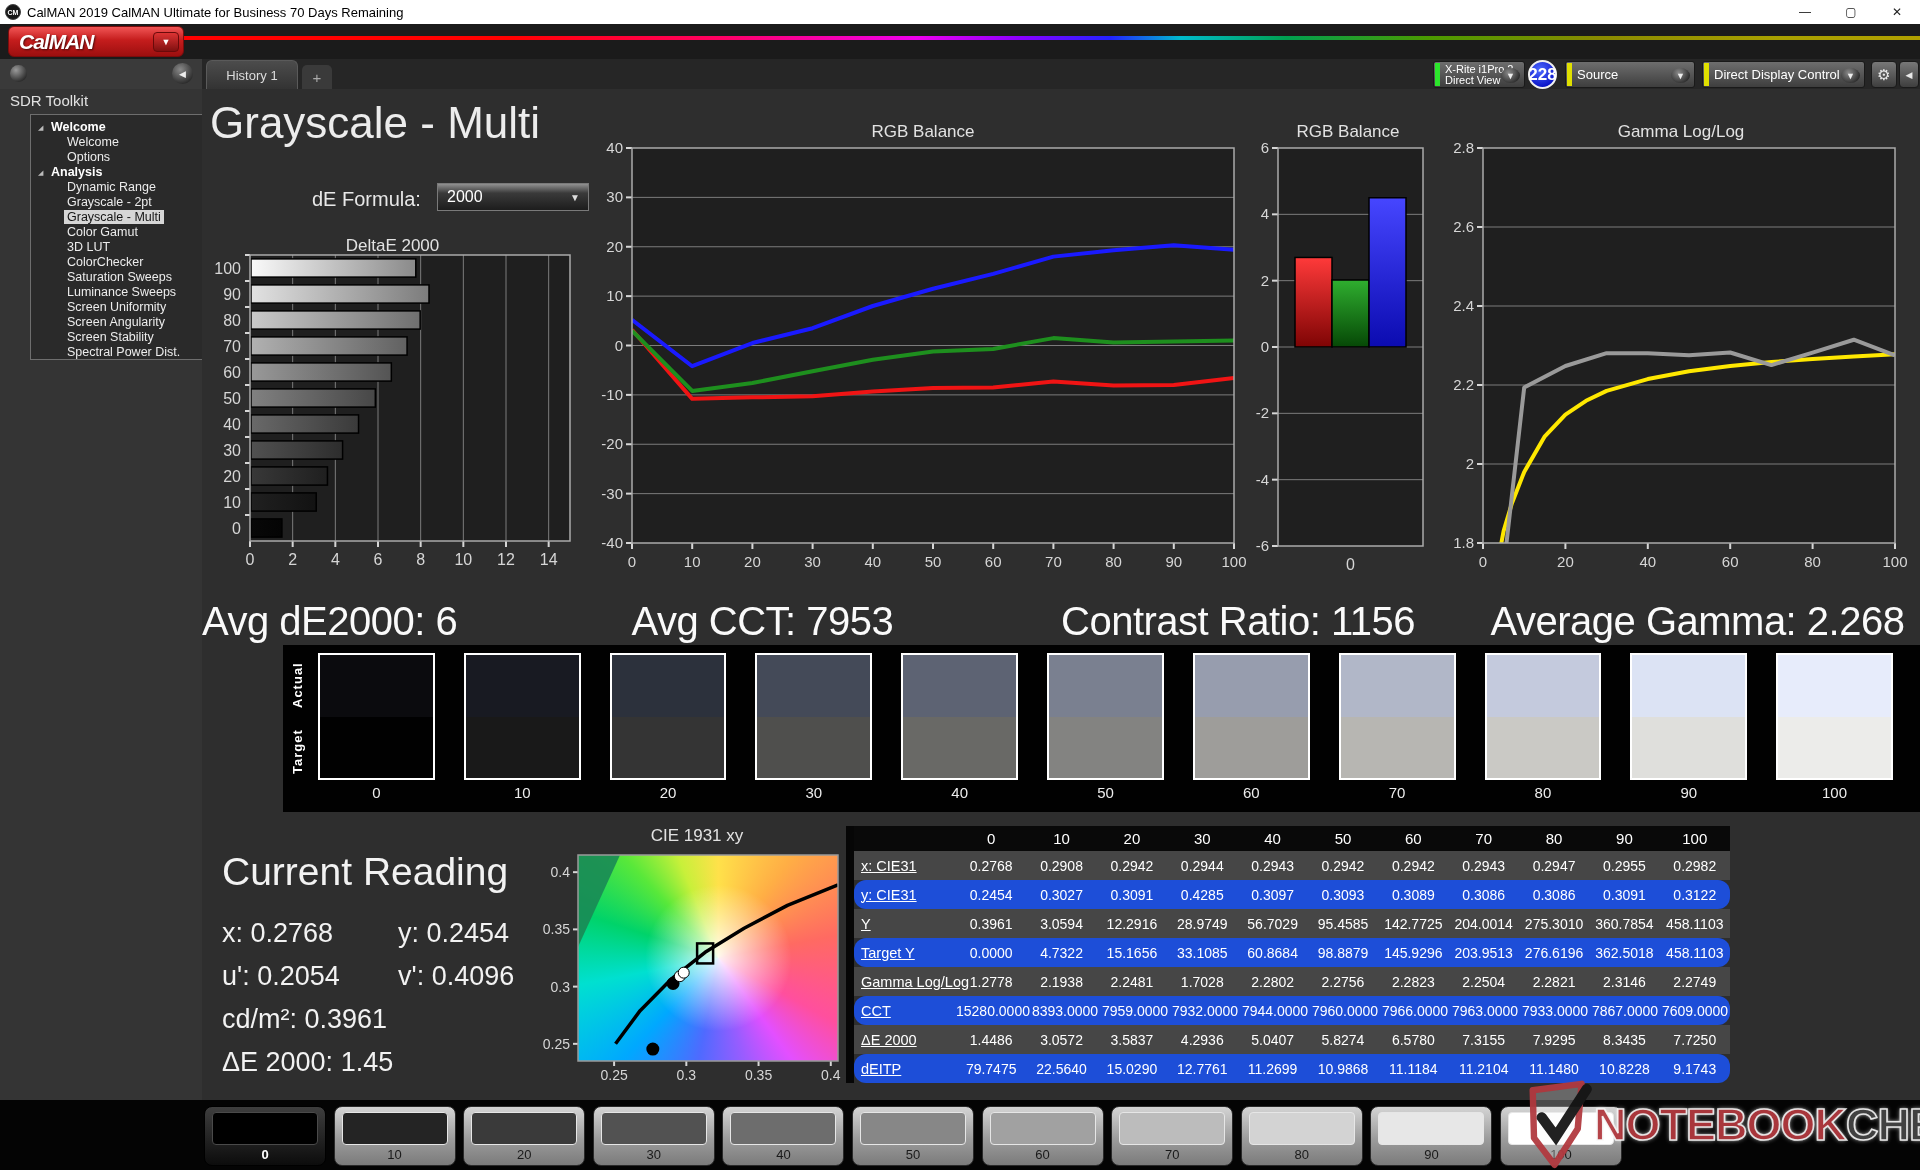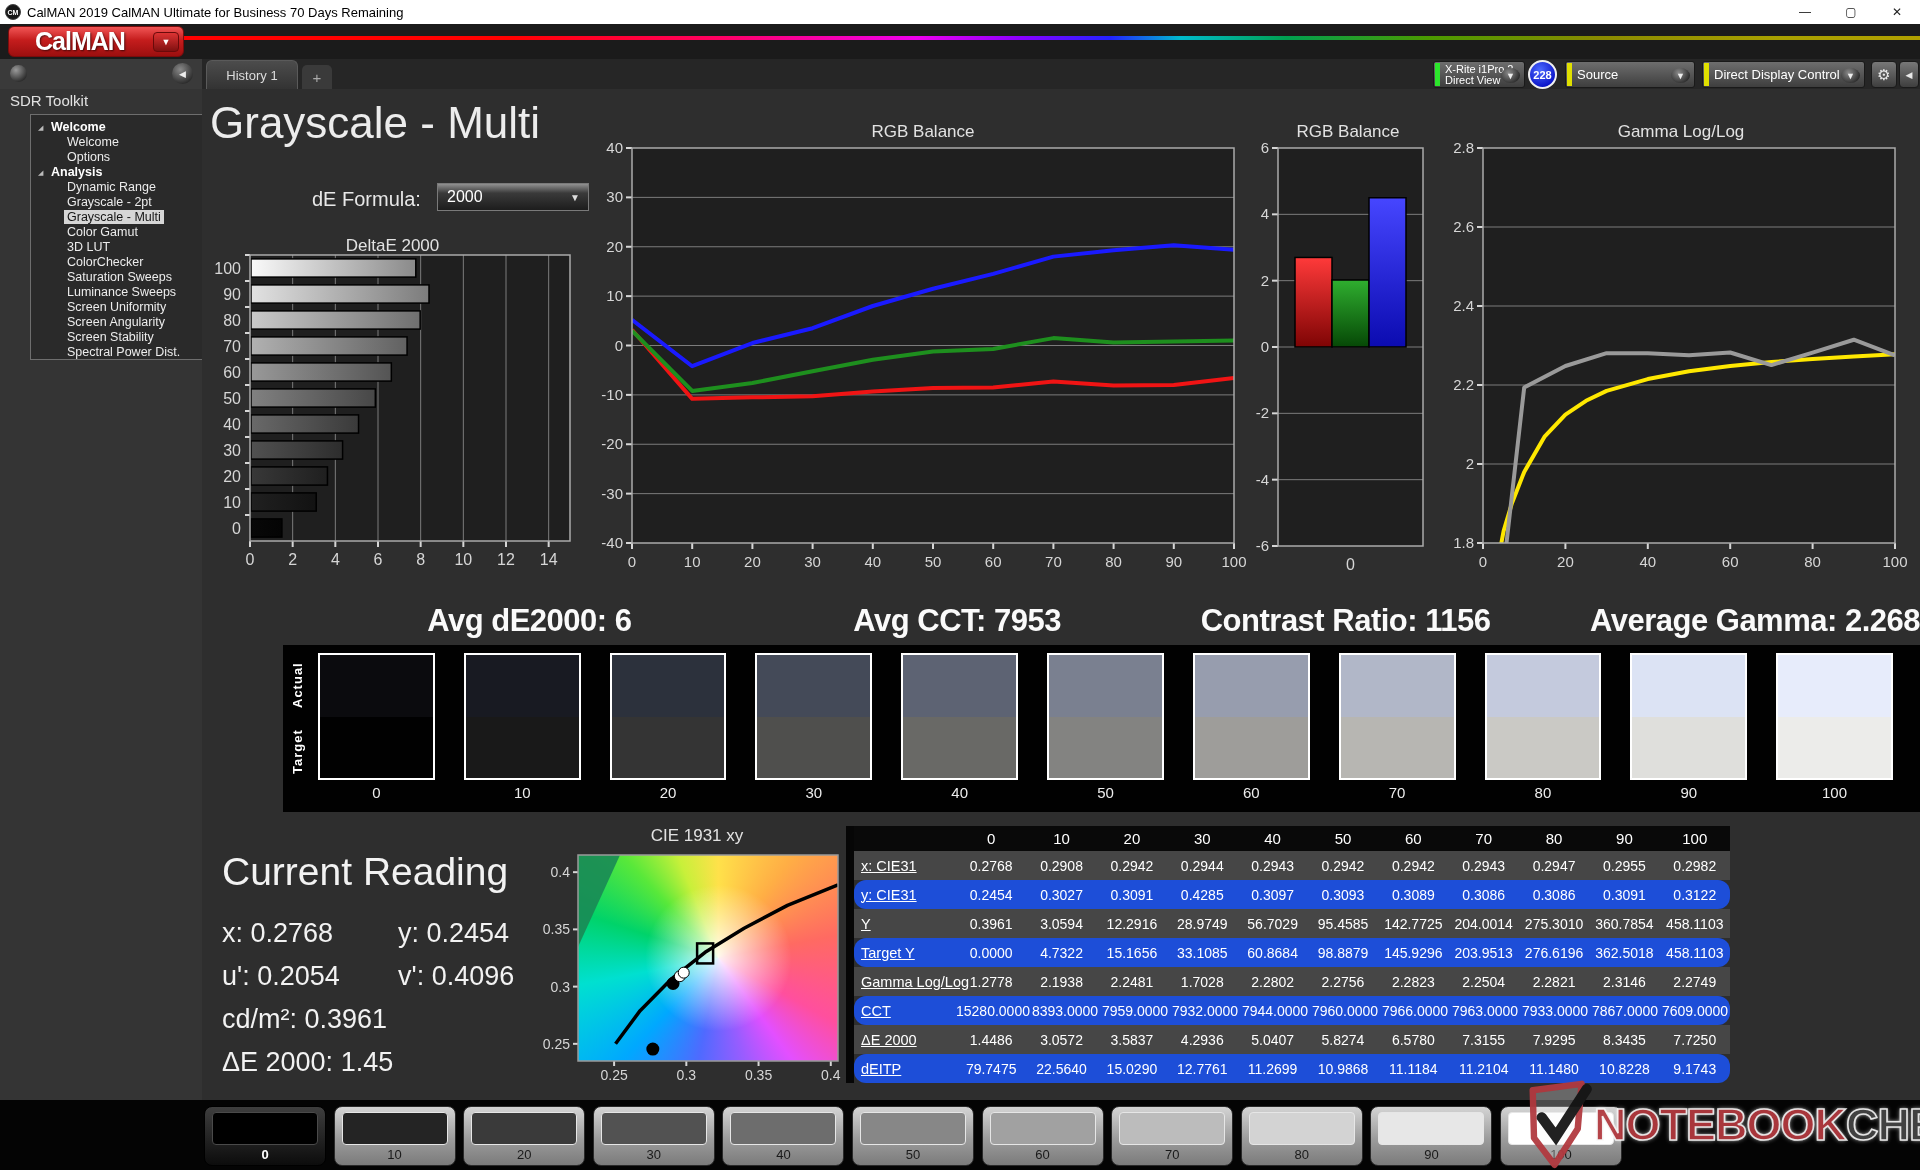--- a/index.html
+++ b/index.html
@@ -16,21 +16,21 @@
   .win-btn{width:46px;height:100%;display:flex;align-items:center;justify-content:center;font-size:12px;color:#222;}
 
   
   .header{position:absolute;left:0;top:24px;width:1920px;height:35px;background:#1b1b1b;z-index:20;}
   .rainbow{position:absolute;left:160px;right:0;top:12px;height:4px;
     background:linear-gradient(to right,#f00 0%,#f00 20%,#ff0066 32%,#ee00ee 43%,#8800ff 49%,#2222ff 54%,
                #00bbcc 58%,#00a050 64%,#4a9a00 72%,#8a8a00 82%,#a8a000 92%,#b0a000 100%);}
   .logo{position:absolute;left:8px;top:2px;width:176px;height:31px;border-radius:6px;
         background:linear-gradient(#f15555,#c51d1d 45%,#9c0f0f);border:1px solid #7c0c0c;
         display:flex;align-items:center;color:#fff;z-index:2;}
-  .logo-text{font-size:25px;font-weight:bold;letter-spacing:-1px;padding-left:26px;
+  .logo-text{font-size:21px;font-weight:bold;font-style:italic;letter-spacing:-1px;padding-left:10px;
              text-shadow:1px 1px 2px rgba(0,0,0,.6);}
   .logo-arrow{margin-left:auto;width:26px;height:20px;margin-right:4px;border-radius:4px;
               background:linear-gradient(#d33,#801010);display:flex;align-items:center;justify-content:center;
               font-size:9px;color:#fff;border:1px solid #6a0a0a;}
 
   
   .tabrow{position:absolute;left:0;top:59px;width:1920px;height:30px;background:#262626;z-index:10;}
   .side-top{position:absolute;left:0;top:0;width:202px;height:30px;background:#3a3a3a;}
   .circle-icon{position:absolute;left:10px;top:6px;width:17px;height:17px;border-radius:50%;
                background:radial-gradient(circle at 35% 30%,#9a9a9a,#2c2c2c 75%);}
@@ -44,21 +44,21 @@
             background:#3a3a3a;color:#aaa;display:flex;align-items:center;justify-content:center;font-size:15px;}
   .dd{position:absolute;top:2px;height:27px;border-radius:3px;border:1px solid #1a1a1a;
       background:linear-gradient(#6e6e6e,#3e3e3e);color:#fff;overflow:hidden;}
   .dd-bar{position:absolute;left:1px;top:1px;bottom:1px;width:5px;}
   .dd-bar.green{background:#2ce62c;} .dd-bar.yellow{background:#e0e000;}
   .dd-text{position:absolute;left:11px;top:2px;font-size:11px;line-height:11px;}
   .dd-text.single{top:6px;font-size:13px;line-height:13px;}
   .dd-arrow{position:absolute;right:4px;top:6px;}
   .badge{position:absolute;left:1528px;top:1px;width:29px;height:29px;border-radius:50%;
          background:radial-gradient(circle at 40% 32%,#4d6aff,#0a14c8 75%);border:2px solid #f0f0f0;
-         color:#fff;font-size:11px;font-weight:bold;display:flex;align-items:center;justify-content:center;}
+         color:#fff;font-size:17px;font-weight:bold;display:flex;align-items:center;justify-content:center;}
   .tool-btn{position:absolute;top:2px;width:26px;height:27px;border-radius:4px;border:1px solid #1a1a1a;
             background:linear-gradient(#787878,#3e3e3e);color:#e8e8e8;display:flex;align-items:center;justify-content:center;font-size:15px;}
 
   
   .sidebar{position:absolute;left:0;top:89px;width:202px;height:1011px;background:#343434;}
   .sidebar-title{position:absolute;left:10px;top:3px;font-size:15px;color:#e2e2e2;}
   .menu-panel{position:absolute;left:30px;top:25px;width:172px;height:246px;background:#2a2a2a;
               border:1px solid #6e6e6e;border-right:none;padding-top:5px;}
   .group-header{position:relative;height:15px;line-height:15px;color:#fff;font-weight:bold;font-size:12.5px;padding-left:20px;}
   .garrow{position:absolute;left:7px;top:0;font-size:7px;color:#bbb;}
@@ -73,21 +73,21 @@
                   color:#fff;font-size:16px;padding-left:9px;}
   .formula-select .arr{margin-left:auto;margin-right:8px;font-size:10px;color:#ddd;}
 
   .chart-host{position:absolute;}
   #chart-deltae{left:205px;top:236px;width:375px;height:352px;}
   #chart-rgb-balance-line{left:598px;top:122px;width:650px;height:468px;}
   #chart-rgb-balance-bar{left:1248px;top:122px;width:200px;height:468px;}
   #chart-gamma{left:1450px;top:122px;width:462px;height:468px;}
 
   .stats-row{position:absolute;left:202px;top:598px;width:1718px;height:46px;display:flex;align-items:center;}
-  .stat{flex:1;text-align:right;font-size:31px;font-weight:700;color:#fafafa;letter-spacing:-0.5px;}
+  .stat{flex:1;text-align:left;font-size:40px;font-weight:400;color:#fafafa;letter-spacing:-0.5px;}
 
   
   .swatch-band{position:absolute;left:283px;top:645px;width:1637px;height:167px;background:#010101;}
   .vlabel{position:absolute;left:7px;writing-mode:vertical-rl;transform:rotate(180deg);
           color:#fff;font-weight:bold;font-size:13px;text-align:center;letter-spacing:1px;}
   .vlabel.actual{top:9px;height:63px;}
   .vlabel.target{top:75px;height:63px;}
   .swatch-row{position:absolute;left:35px;right:27px;top:8px;height:127px;display:flex;gap:29px;}
   .swatch{flex:1;border:2px solid #fff;display:flex;flex-direction:column;}
   .swatch div{flex:1;}

